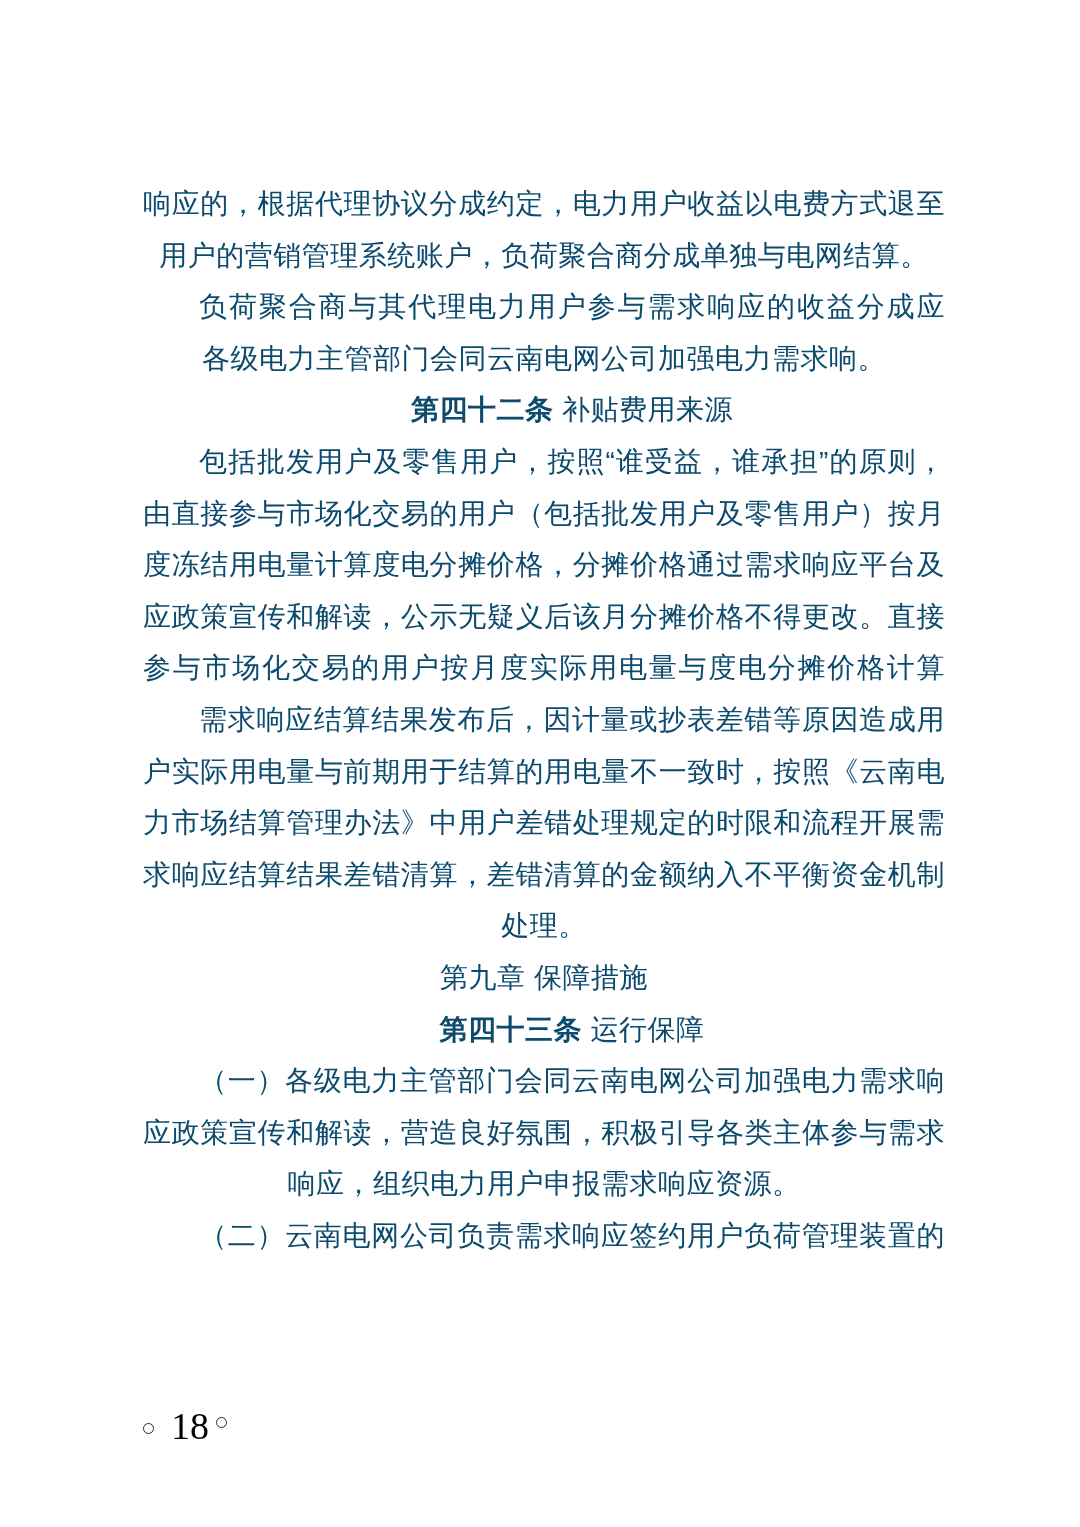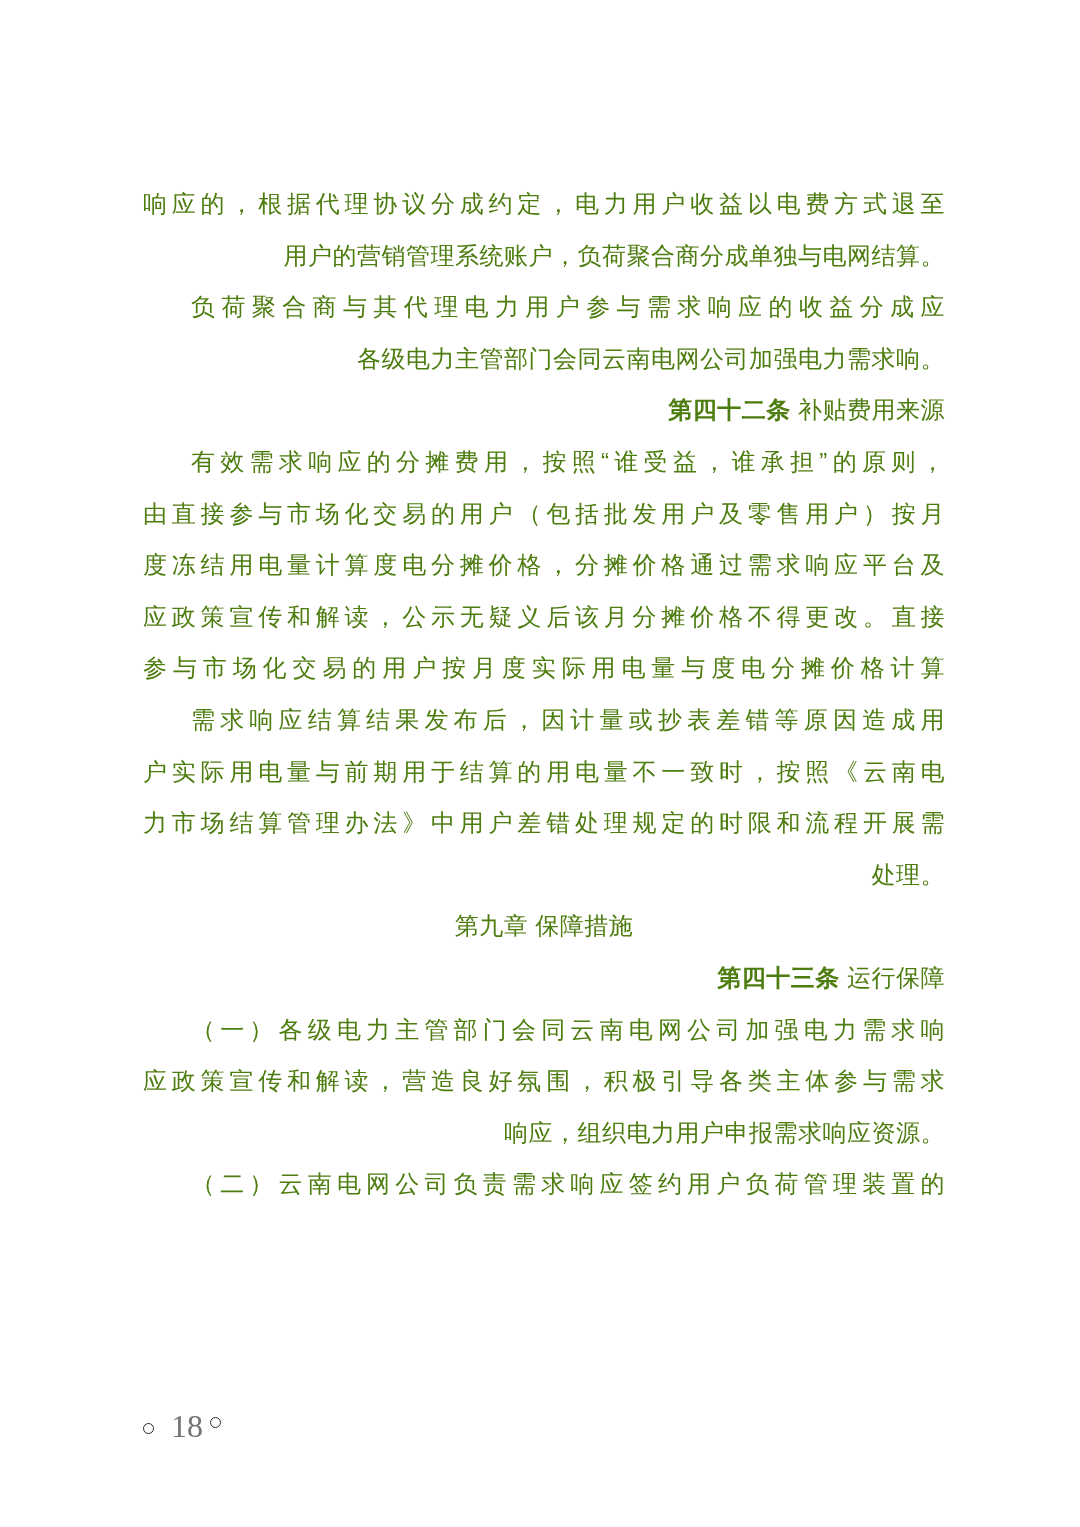--- a/index.html
+++ b/index.html
@@ -16,32 +16,32 @@
     font-family: "Liberation Sans", "DejaVu Sans", sans-serif;
     overflow: hidden;
   }
   .doc-body {
     position: absolute;
     left: 143px;
     top: 178px;
     width: 802px;
   }
   .line {
-    font-size: 24px;
+    font-size: 28px;
     line-height: 51.6px;
     height: 51.6px;
-    color: #4d7c0f;
+    color: #0c4a6e;
     letter-spacing: 0.5px;
   }
   .line.justify {
     text-align: justify;
     text-align-last: justify;
   }
   .line.left {
-    text-align: right;
+    text-align: center;
   }
   .line.center {
     text-align: center;
   }
   .line .bold {
     font-weight: bold;
   }
   .page-footer {
     position: absolute;
     left: 143px;
@@ -63,44 +63,45 @@
     position: relative;
     top: 2px;
   }
   .ring.second {
     margin-left: 7px;
     position: relative;
     top: -4px;
   }
   .page-number {
     font-family: "Liberation Serif", "DejaVu Serif", serif;
-    font-size: 32px;
-    color: #737373;
+    font-size: 38px;
+    color: #000000;
     line-height: 1;
   }
 </style>
 </head>
 <body>
 
 <div class="page">
 
   <div class="doc-body">
       <div class="line justify">响应的，根据代理协议分成约定，电力用户收益以电费方式退至</div>
       <div class="line left">用户的营销管理系统账户，负荷聚合商分成单独与电网结算。</div>
       <div class="line justify" style="padding-left: 2em;">负荷聚合商与其代理电力用户参与需求响应的收益分成应</div>
       <div class="line left">各级电力主管部门会同云南电网公司加强电力需求响。</div>
       <div class="line left" style="padding-left: 2em;"><span class="bold">第四十二条</span><span> 补贴费用来源</span></div>
-      <div class="line justify" style="padding-left: 2em;">有效需求响应的分摊费用，按照“谁受益，谁承担”的原则，</div>
+      <div class="line justify" style="padding-left: 2em;">包括批发用户及零售用户，按照“谁受益，谁承担”的原则，</div>
       <div class="line justify">由直接参与市场化交易的用户（包括批发用户及零售用户）按月</div>
       <div class="line justify">度冻结用电量计算度电分摊价格，分摊价格通过需求响应平台及</div>
       <div class="line justify">应政策宣传和解读，公示无疑义后该月分摊价格不得更改。直接</div>
       <div class="line justify">参与市场化交易的用户按月度实际用电量与度电分摊价格计算</div>
       <div class="line justify" style="padding-left: 2em;">需求响应结算结果发布后，因计量或抄表差错等原因造成用</div>
       <div class="line justify">户实际用电量与前期用于结算的用电量不一致时，按照《云南电</div>
       <div class="line justify">力市场结算管理办法》中用户差错处理规定的时限和流程开展需</div>
+      <div class="line justify">求响应结算结果差错清算，差错清算的金额纳入不平衡资金机制</div>
       <div class="line left">处理。</div>
       <div class="line center">第九章 保障措施</div>
       <div class="line left" style="padding-left: 2em;"><span class="bold">第四十三条</span><span> 运行保障</span></div>
       <div class="line justify" style="padding-left: 2em;">（一）各级电力主管部门会同云南电网公司加强电力需求响</div>
       <div class="line justify">应政策宣传和解读，营造良好氛围，积极引导各类主体参与需求</div>
       <div class="line left">响应，组织电力用户申报需求响应资源。</div>
       <div class="line justify" style="padding-left: 2em;">（二）云南电网公司负责需求响应签约用户负荷管理装置的</div>
     </div>
 
   <div class="page-footer">

